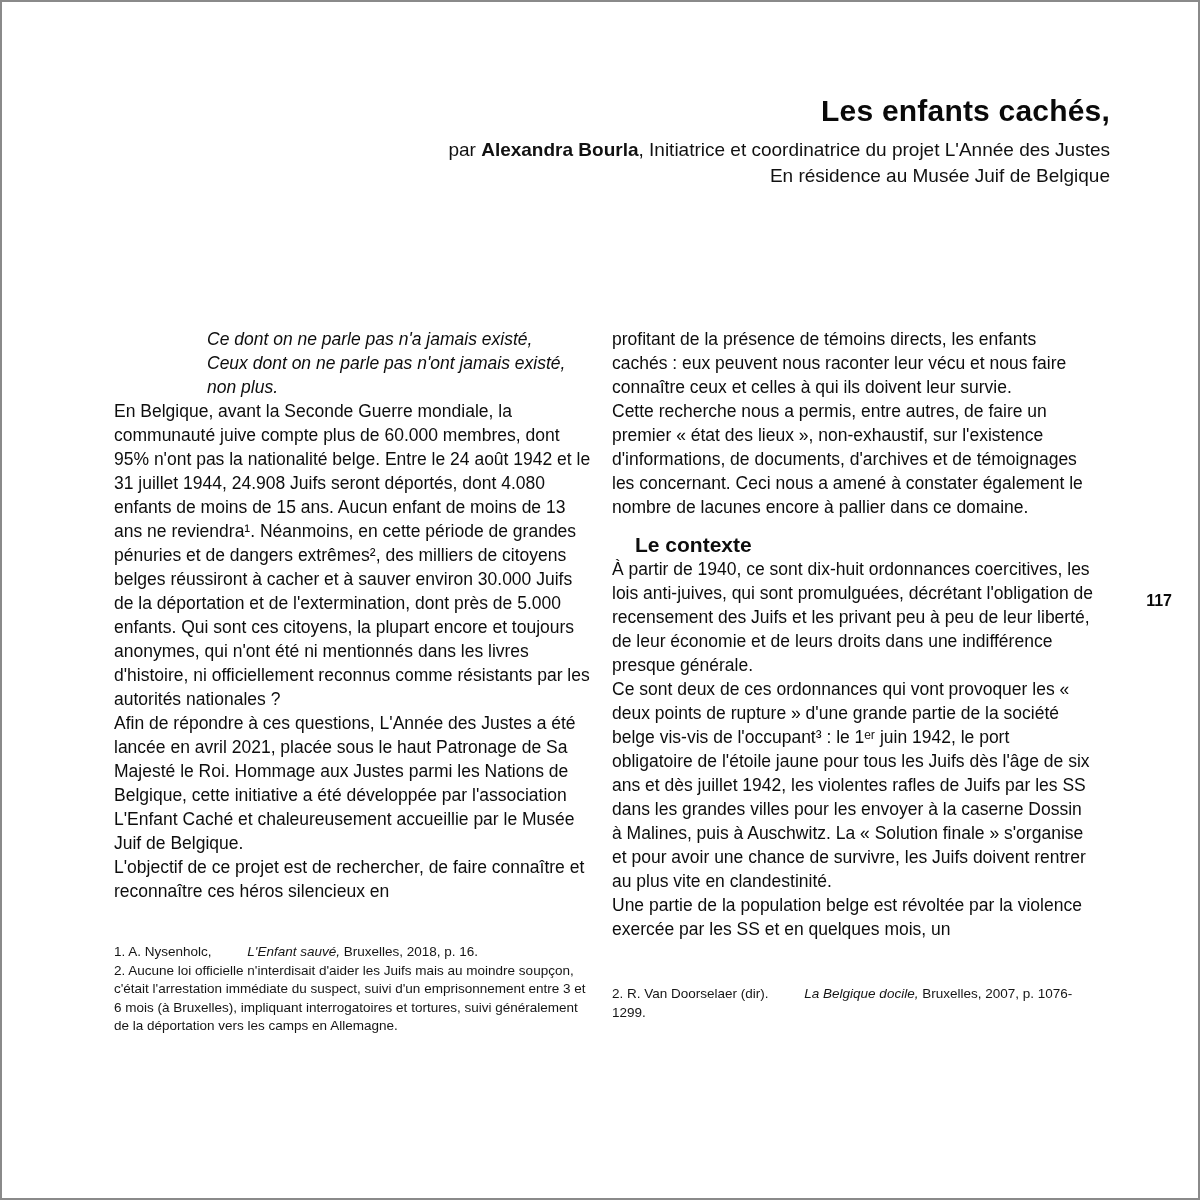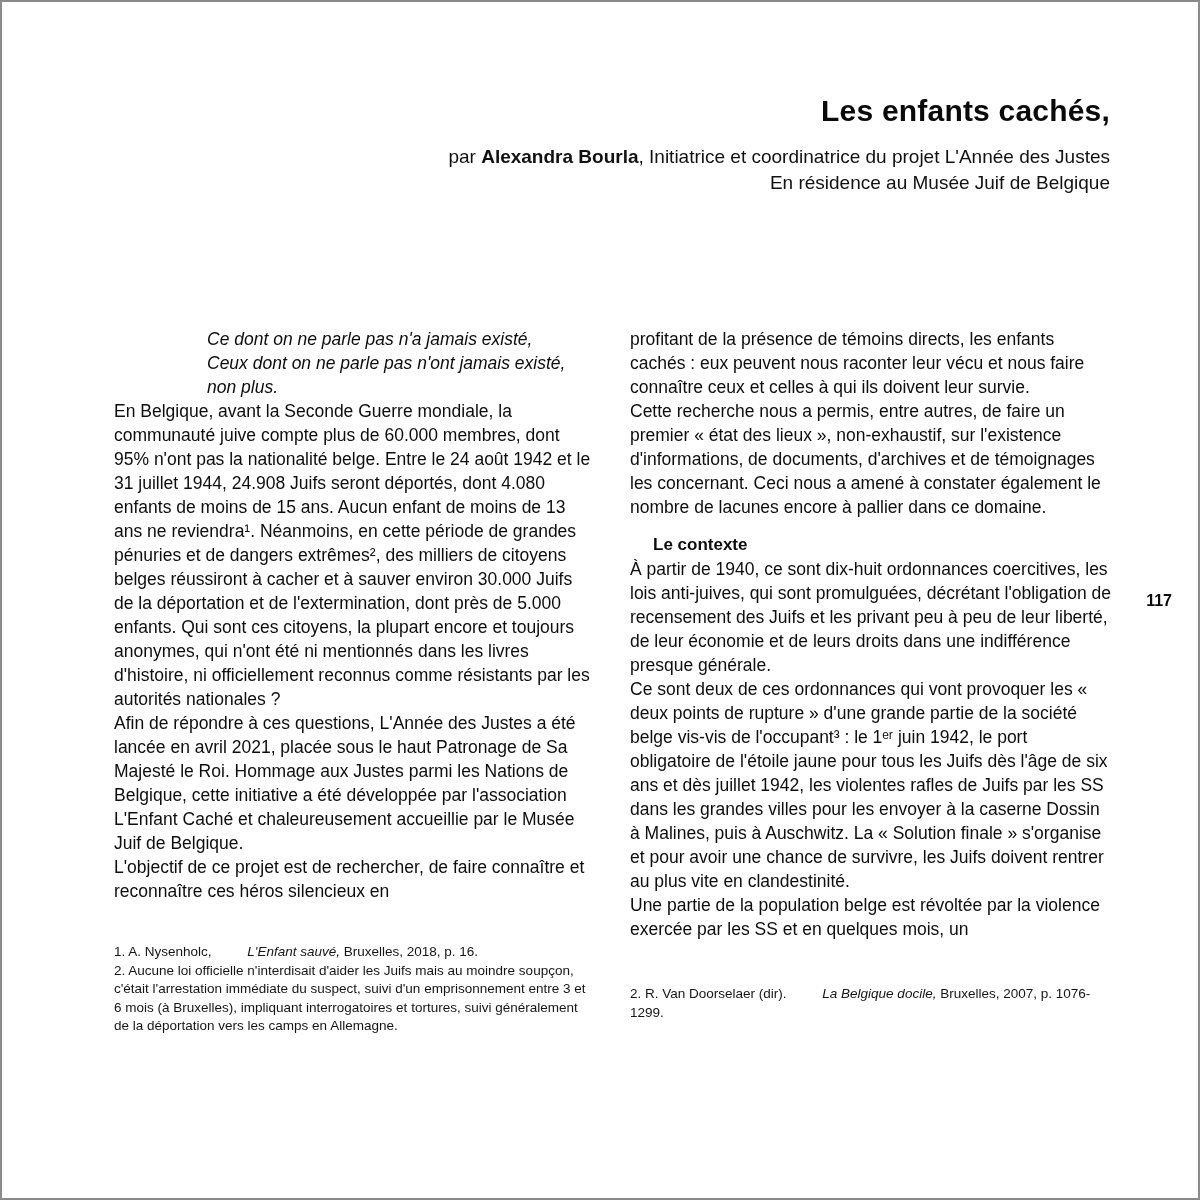--- a/index.html
+++ b/index.html
@@ -24,54 +24,54 @@
   }
   .title {
     margin: 0;
     font-size: 30px;
     font-weight: 700;
     line-height: 50px;
     letter-spacing: 0.2px;
     color: #0a0a0a;
   }
   .byline {
-    margin-top: 8px;
+    margin-top: 1px;
     font-size: 19px;
     line-height: 26px;
     color: #111111;
   }
   .byline .author { font-weight: 700; }
   .columns {
     position: absolute;
     top: 325px;
     left: 112px;
     width: 998px;
     display: flex;
-    gap: 34px;
+    gap: 16px;
   }
   .col {
     width: 482px;
     font-size: 17.5px;
     line-height: 24px;
   }
   .epigraph {
     margin: 0 0 0 93px;
     font-style: italic;
     white-space: pre-line;
   }
   .col p {
     margin: 0;
   }
   .para { margin-top: 18px; }
   .first-para { margin-top: 36px; }
   .no-top { margin-top: 0; }
   .subheading {
     margin: 14px 0 0 23px;
     font-weight: 700;
-    font-size: 17px;
+    font-size: 21px;
     line-height: 24px;
   }
   .after-heading { margin-top: 23px; }
   .footnotes {
     margin-top: 40px;
     font-size: 13.5px;
     line-height: 18.5px;
     color: #151515;
   }
   .footnotes-right {

